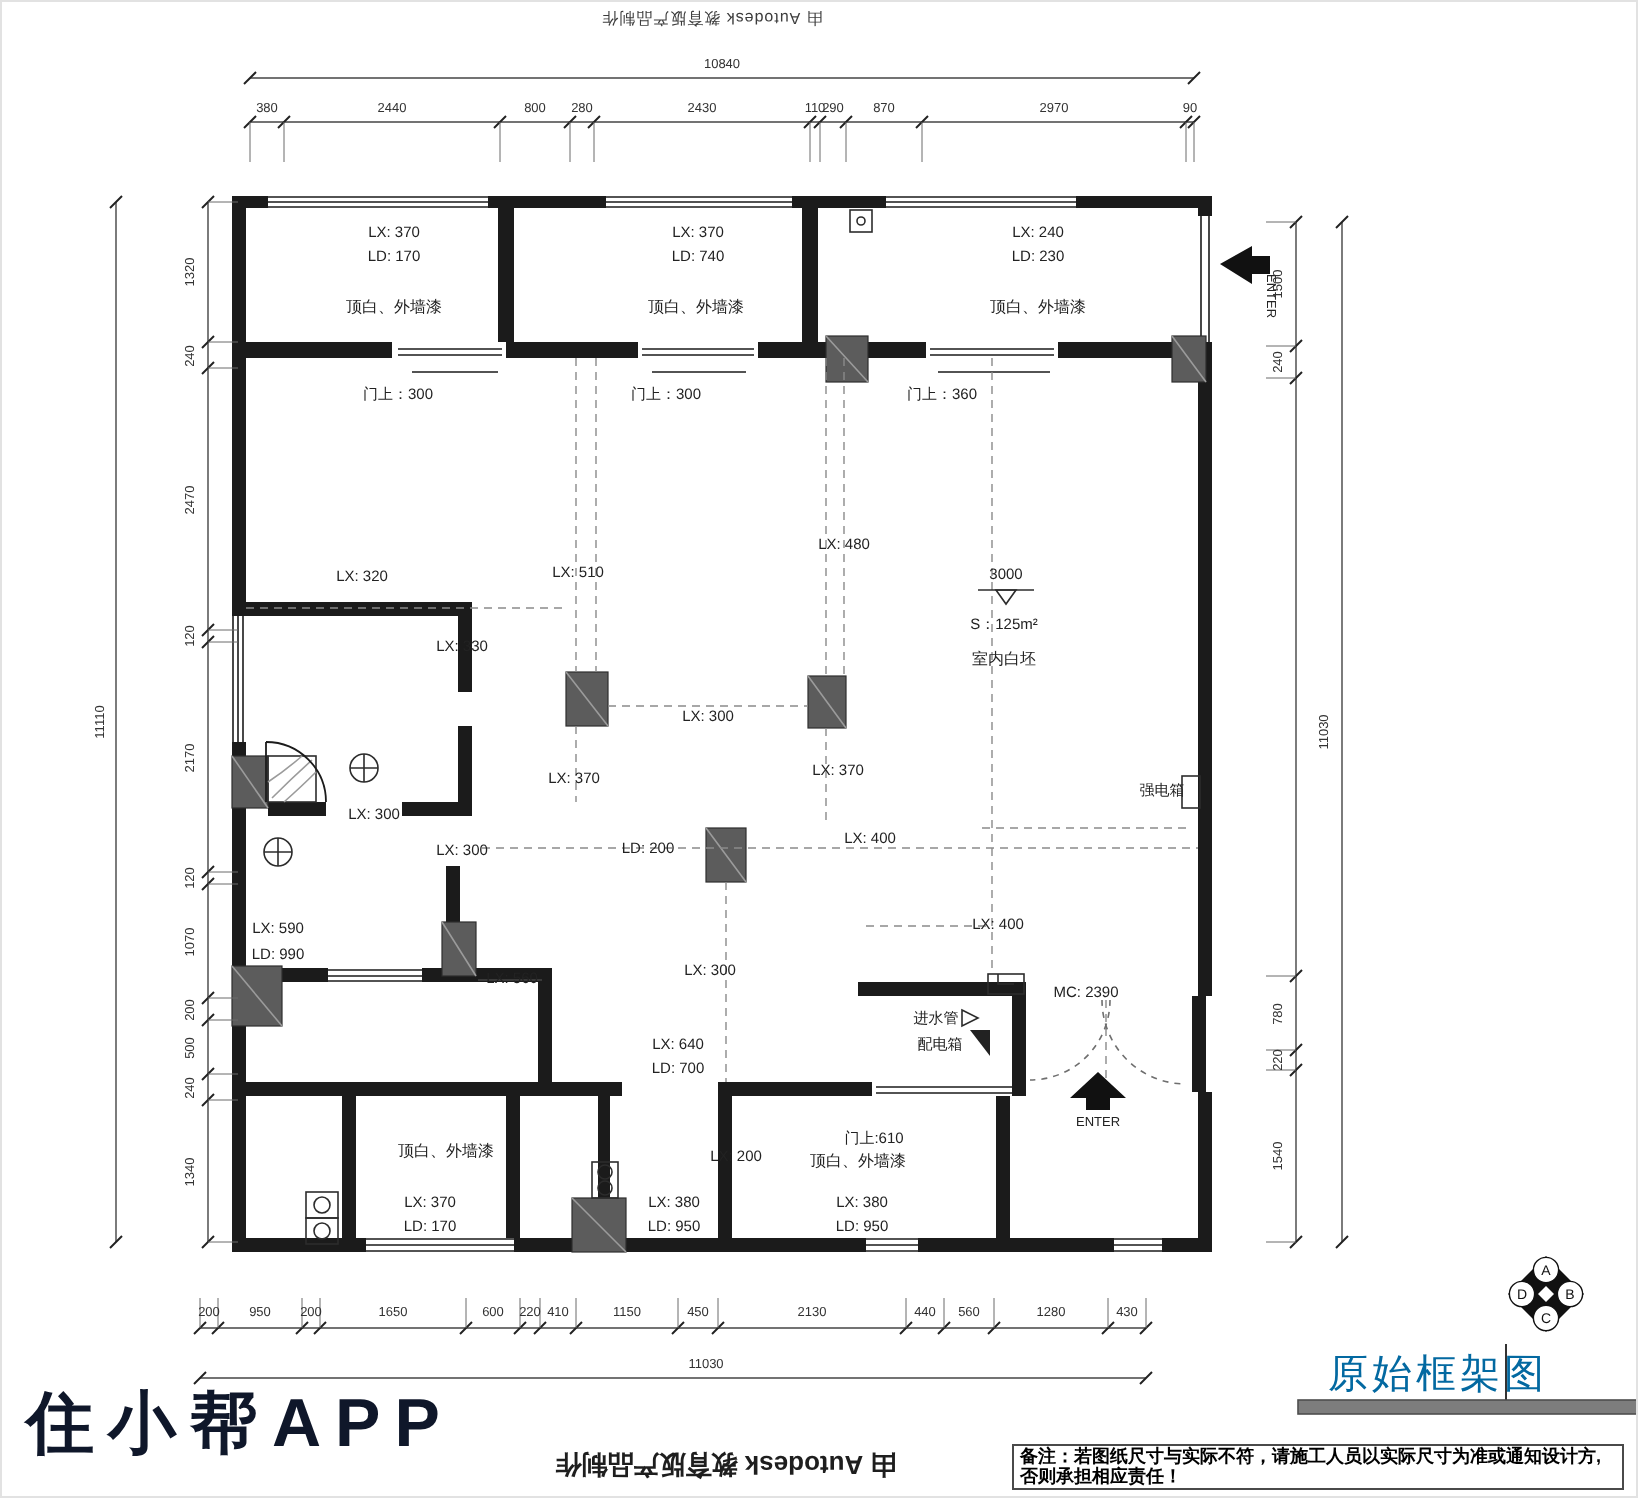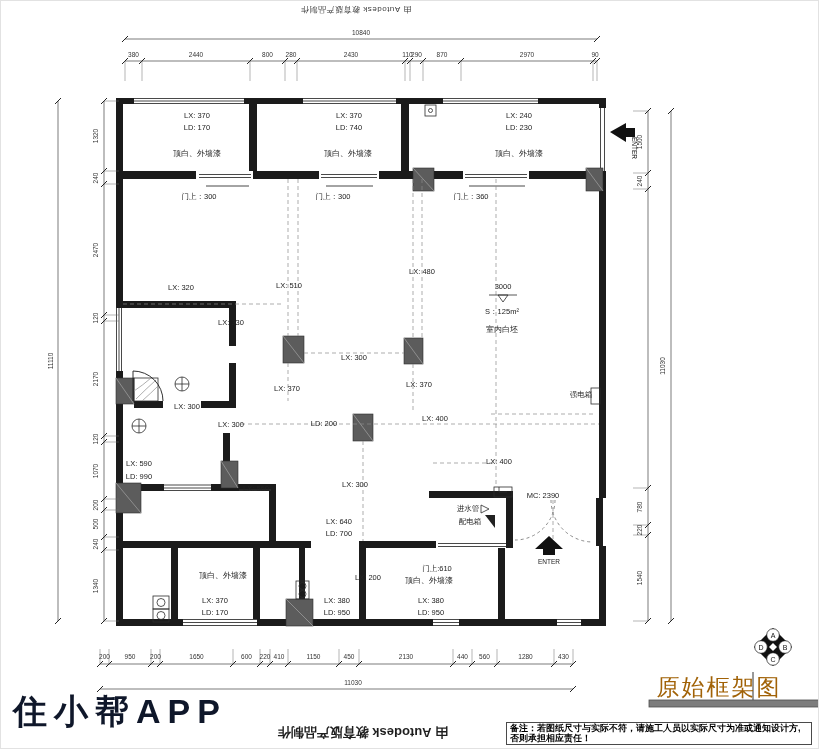--- a/index.html
+++ b/index.html
@@ -25,21 +25,21 @@
        transform:translate(-50%,-50%);line-height:1;pointer-events:none;}
   .dimlbl{font-size:6.5px;color:#333;}
   #labels,#dimlabels{position:absolute;left:0;top:0;width:819px;height:749px;pointer-events:none;}
   .app-watermark{position:absolute;left:12px;top:688px;font-size:34px;font-weight:bold;
        color:#0f172a;letter-spacing:7px;white-space:nowrap;}
   .autodesk-top{position:absolute;left:355px;top:8px;transform:translate(-50%,-50%) rotate(180deg);
        font-size:8px;color:#3c3c3c;white-space:nowrap;letter-spacing:0.5px;}
   .autodesk-bottom{position:absolute;left:362px;top:731px;transform:translate(-50%,-50%) rotate(180deg);
        font-size:13px;font-weight:bold;color:#1e1e1e;white-space:nowrap;}
   .drawing-title{position:absolute;left:718px;top:686px;transform:translate(-50%,-50%);
-       font-size:23px;color:#a16207;letter-spacing:2px;white-space:nowrap;}
+       font-size:20px;color:#0369a1;letter-spacing:2px;white-space:nowrap;}
   .note-box{position:absolute;left:505px;top:721px;width:306px;height:23px;border:1px solid #4a4a4a;
        display:flex;align-items:center;padding:0 3px;font-size:9px;font-weight:bold;color:#000;
        line-height:1.1;box-sizing:border-box;background:#fff;}
 </style>
 </head>
 <body>
 
 <div class="sheet">
 
   <svg width="819" height="749" viewBox="0 0 819 749">

